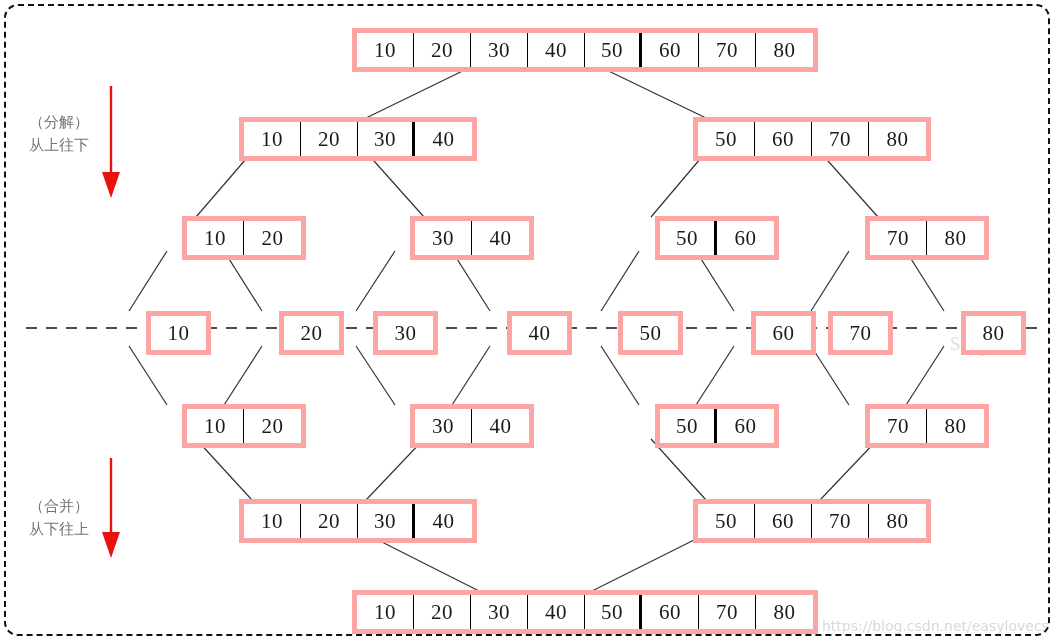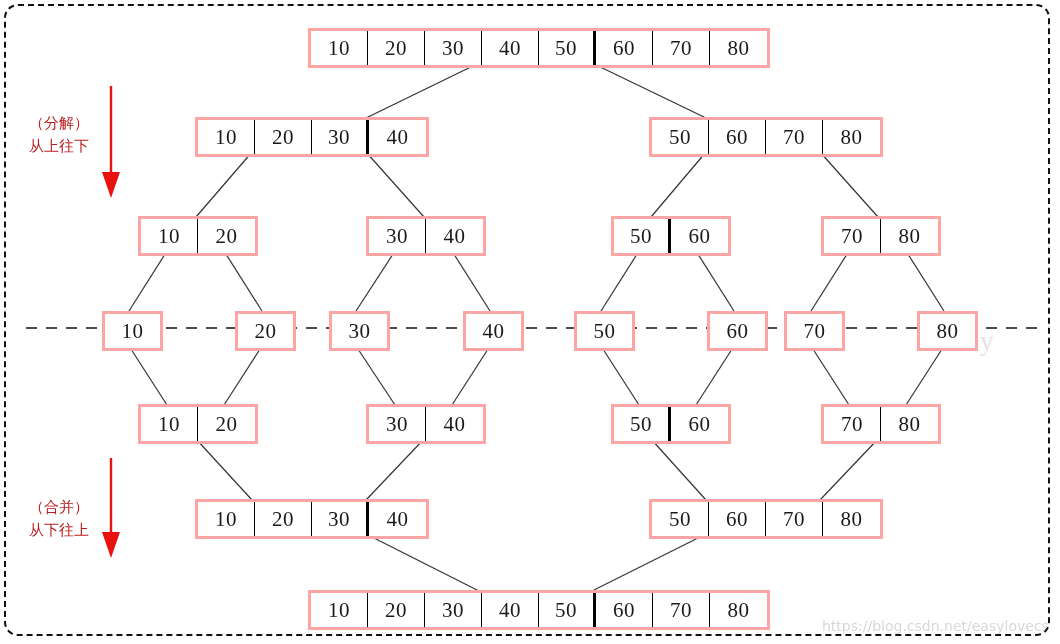--- a/index.html
+++ b/index.html
@@ -23,42 +23,43 @@
   #canvas{
     position:absolute;left:0;top:0;width:1060px;height:644px;
   }
   svg.lines{
     position:absolute;left:0;top:0;width:1060px;height:644px;
     pointer-events:none;
   }
   .arr{
     position:absolute;
     display:flex;
-    border:3px solid #fca5a5;
+    border:5px solid #fca5a5;
     background:#0c4a6e;
     box-sizing:border-box;
     z-index:4;
+    margin-left:44px;
   }
   .cell{
     width:57px;height:34px;
     display:flex;align-items:center;justify-content:center;
     font-size:21px;color:#1a1a1a;
     box-sizing:border-box;
     border-right:1px solid #000000;
     background:#ffffff;
     letter-spacing:0.5px;
   }
   .cell:last-child{border-right:none;}
   .cell.thick{border-right:3px solid #000000;}
   .arr.single .cell{width:55px;}
   .label{
     position:absolute;
-    color:#b91c1c;
+    color:#737373;
     font-size:15px;
-    font-family:Liberation Serif, serif;
+    font-family:Liberation Mono, monospace;
     line-height:1.55;
     text-align:center;
     white-space:pre-line;
     z-index:5;
   }
   .wm-sky{
     position:absolute;
     color:#e2e2e2;
     font-size:27px;
     letter-spacing:3px;

